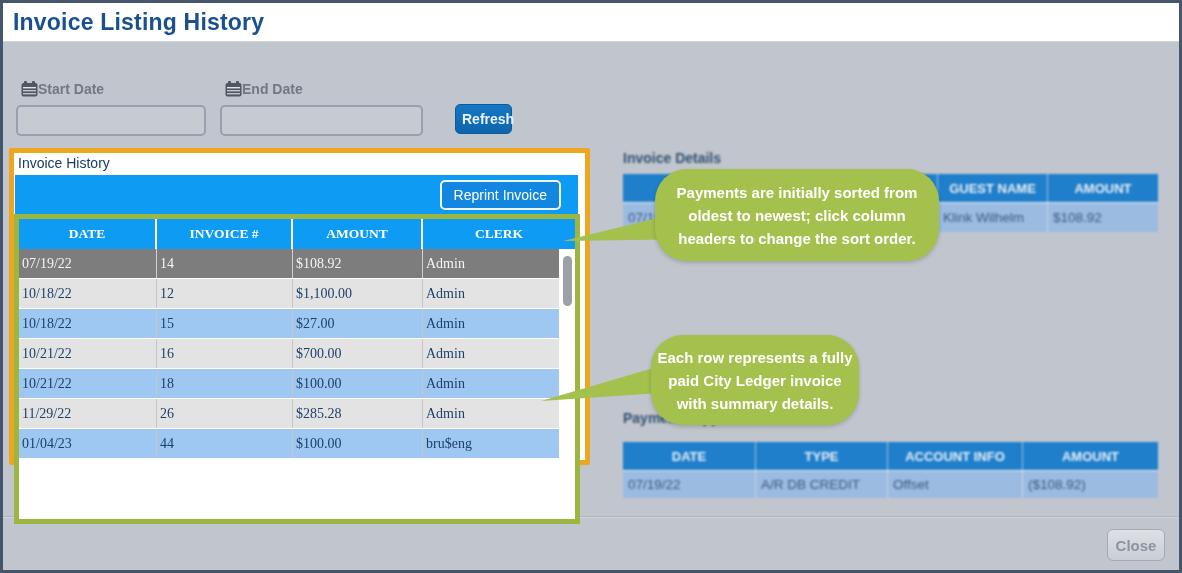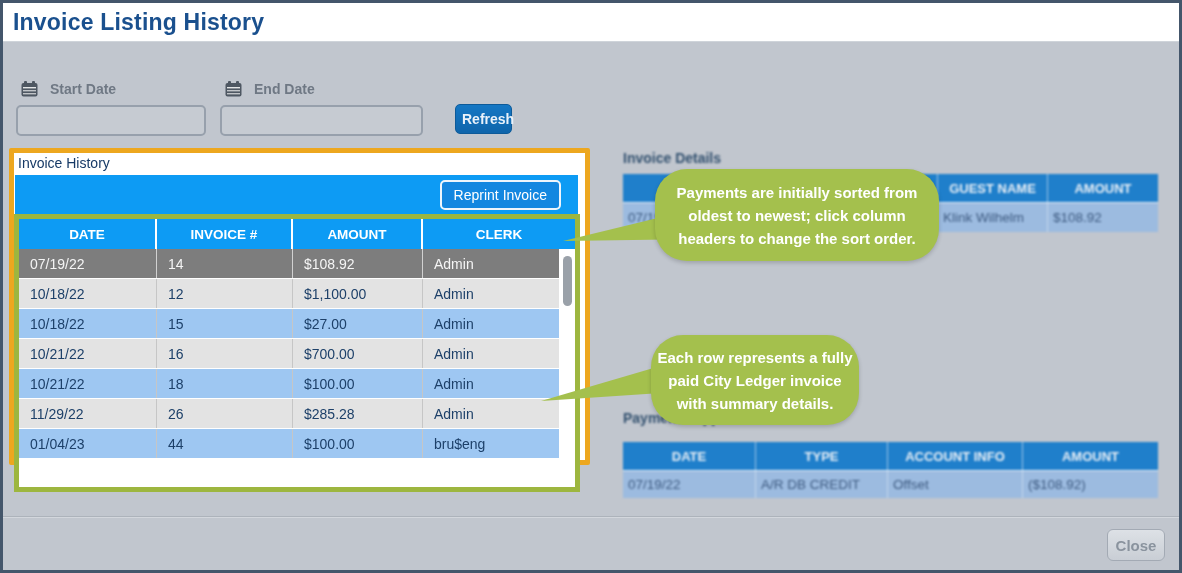--- a/index.html
+++ b/index.html
@@ -5,42 +5,42 @@
   html,body{margin:0;padding:0;background:#e8e8e8;font-family:"Liberation Sans",sans-serif;}
   *{box-sizing:border-box;}
   .root{position:relative;width:1182px;height:573px;background:#c1c6ce;border:3px solid #44566b;overflow:hidden;}
 
   
   .titlebar{position:absolute;left:0;top:0;right:0;height:39px;background:#ffffff;border-bottom:1px solid #cfd4da;}
   .title{position:absolute;left:10px;top:6px;font-size:23px;font-weight:bold;color:var(--title_blue,#1a508e);letter-spacing:.2px;}
 
   
   .blurA{position:absolute;left:0;top:42px;right:0;height:98px;filter:blur(0.6px);}
-  .fld-label-row{position:absolute;display:flex;align-items:center;gap:12px;}
+  .fld-label-row{position:absolute;display:flex;align-items:center;gap:0;}
   .lr-start{left:18px;top:36px;} .lr-end{left:222px;top:36px;}
   .fld-label{font-size:14px;font-weight:bold;color:#6f7884;}
   .cal-icon{display:inline-block;line-height:0;}
   .fld-input{position:absolute;top:60px;height:31px;border:2px solid #97a0ac;border-radius:5px;background:#c6cbd2;outline:none;font-size:14px;color:#333;padding:0 6px;}
   .in-start{left:13px;width:190px;} .in-end{left:217px;width:203px;}
   .refresh-btn{position:absolute;left:452px;top:59px;width:57px;height:30px;background:linear-gradient(#1577c4,#0f65ab);border:1px solid #0d5a99;border-radius:5px;color:#eaf2fa;font-size:14px;font-weight:bold;cursor:pointer;}
 
   
   .hl-panel{position:absolute;left:6px;top:145px;width:581px;height:317px;background:#ffffff;border:5px solid var(--highlight_orange,#eda71f);border-radius:2px;z-index:3;}
   .ih-title{position:absolute;left:4px;top:2px;font-size:14px;font-weight:normal;color:#173a66;}
   .toolbar{position:absolute;left:1px;top:22px;width:563px;height:40px;background:var(--accent_blue,#0d9bf4);display:flex;align-items:center;justify-content:flex-end;padding-right:17px;}
   .reprint-btn{height:30px;padding:0 12px;background:#1387e0;border:2px solid #eef5fc;border-radius:5px;color:#ffffff;font-size:14px;cursor:pointer;}
 
   
-  .green-frame{position:absolute;left:0px;top:61px;width:566px;height:278px;border:5px solid var(--highlight_green,#9db63f);background:#ffffff;overflow:hidden;}
+  .green-frame{position:absolute;left:0px;top:61px;width:566px;height:310px;border:5px solid var(--highlight_green,#9db63f);background:#ffffff;overflow:hidden;font-family:Liberation Serif, serif;}
   .ih-header{display:grid;grid-template-columns:138px 136px 130px 152px;height:30px;background:var(--accent_blue,#0d9bf4);}
   .ih-hcell{display:flex;align-items:center;justify-content:center;color:#ffffff;font-size:13.5px;font-weight:bold;border-right:2px solid #ffffff;cursor:pointer;}
   .ih-hcell:last-child{border-right:none;}
   .ih-body{position:relative;background:#ffffff;width:556px;}
   .ih-row{display:grid;grid-template-columns:138px 136px 130px 136px;width:540px;height:30px;border-bottom:1px solid #ffffff;cursor:pointer;}
-  .ih-cell{display:flex;align-items:center;padding-left:11px;font-size:14px;color:#1d4069;border-right:1px solid #c6c6c6;overflow:hidden;white-space:nowrap;}
+  .ih-cell{display:flex;align-items:center;padding-left:3px;font-size:14px;color:#1d4069;border-right:1px solid #c6c6c6;overflow:hidden;white-space:nowrap;}
   .ih-cell:last-child{border-right:none;}
   .ih-row.blue{background:var(--row_blue,#9ec7f2);}
   .ih-row.gray{background:var(--row_gray,#e3e3e3);}
   .ih-row.sel{background:var(--selected_row_gray,#7d7d7d);}
   .ih-row.sel .ih-cell{color:#f5f5f5;border-right-color:rgba(255,255,255,.65);}
   .scroll-thumb{position:absolute;right:3px;top:37px;width:9px;height:50px;background:#9aa1a9;border-radius:5px;}
 
   
   .blurB{position:absolute;left:610px;top:140px;width:560px;height:365px;filter:blur(1.1px);z-index:1;}
   .sec-label{position:absolute;font-size:14px;font-weight:bold;color:#33516f;white-space:nowrap;}

